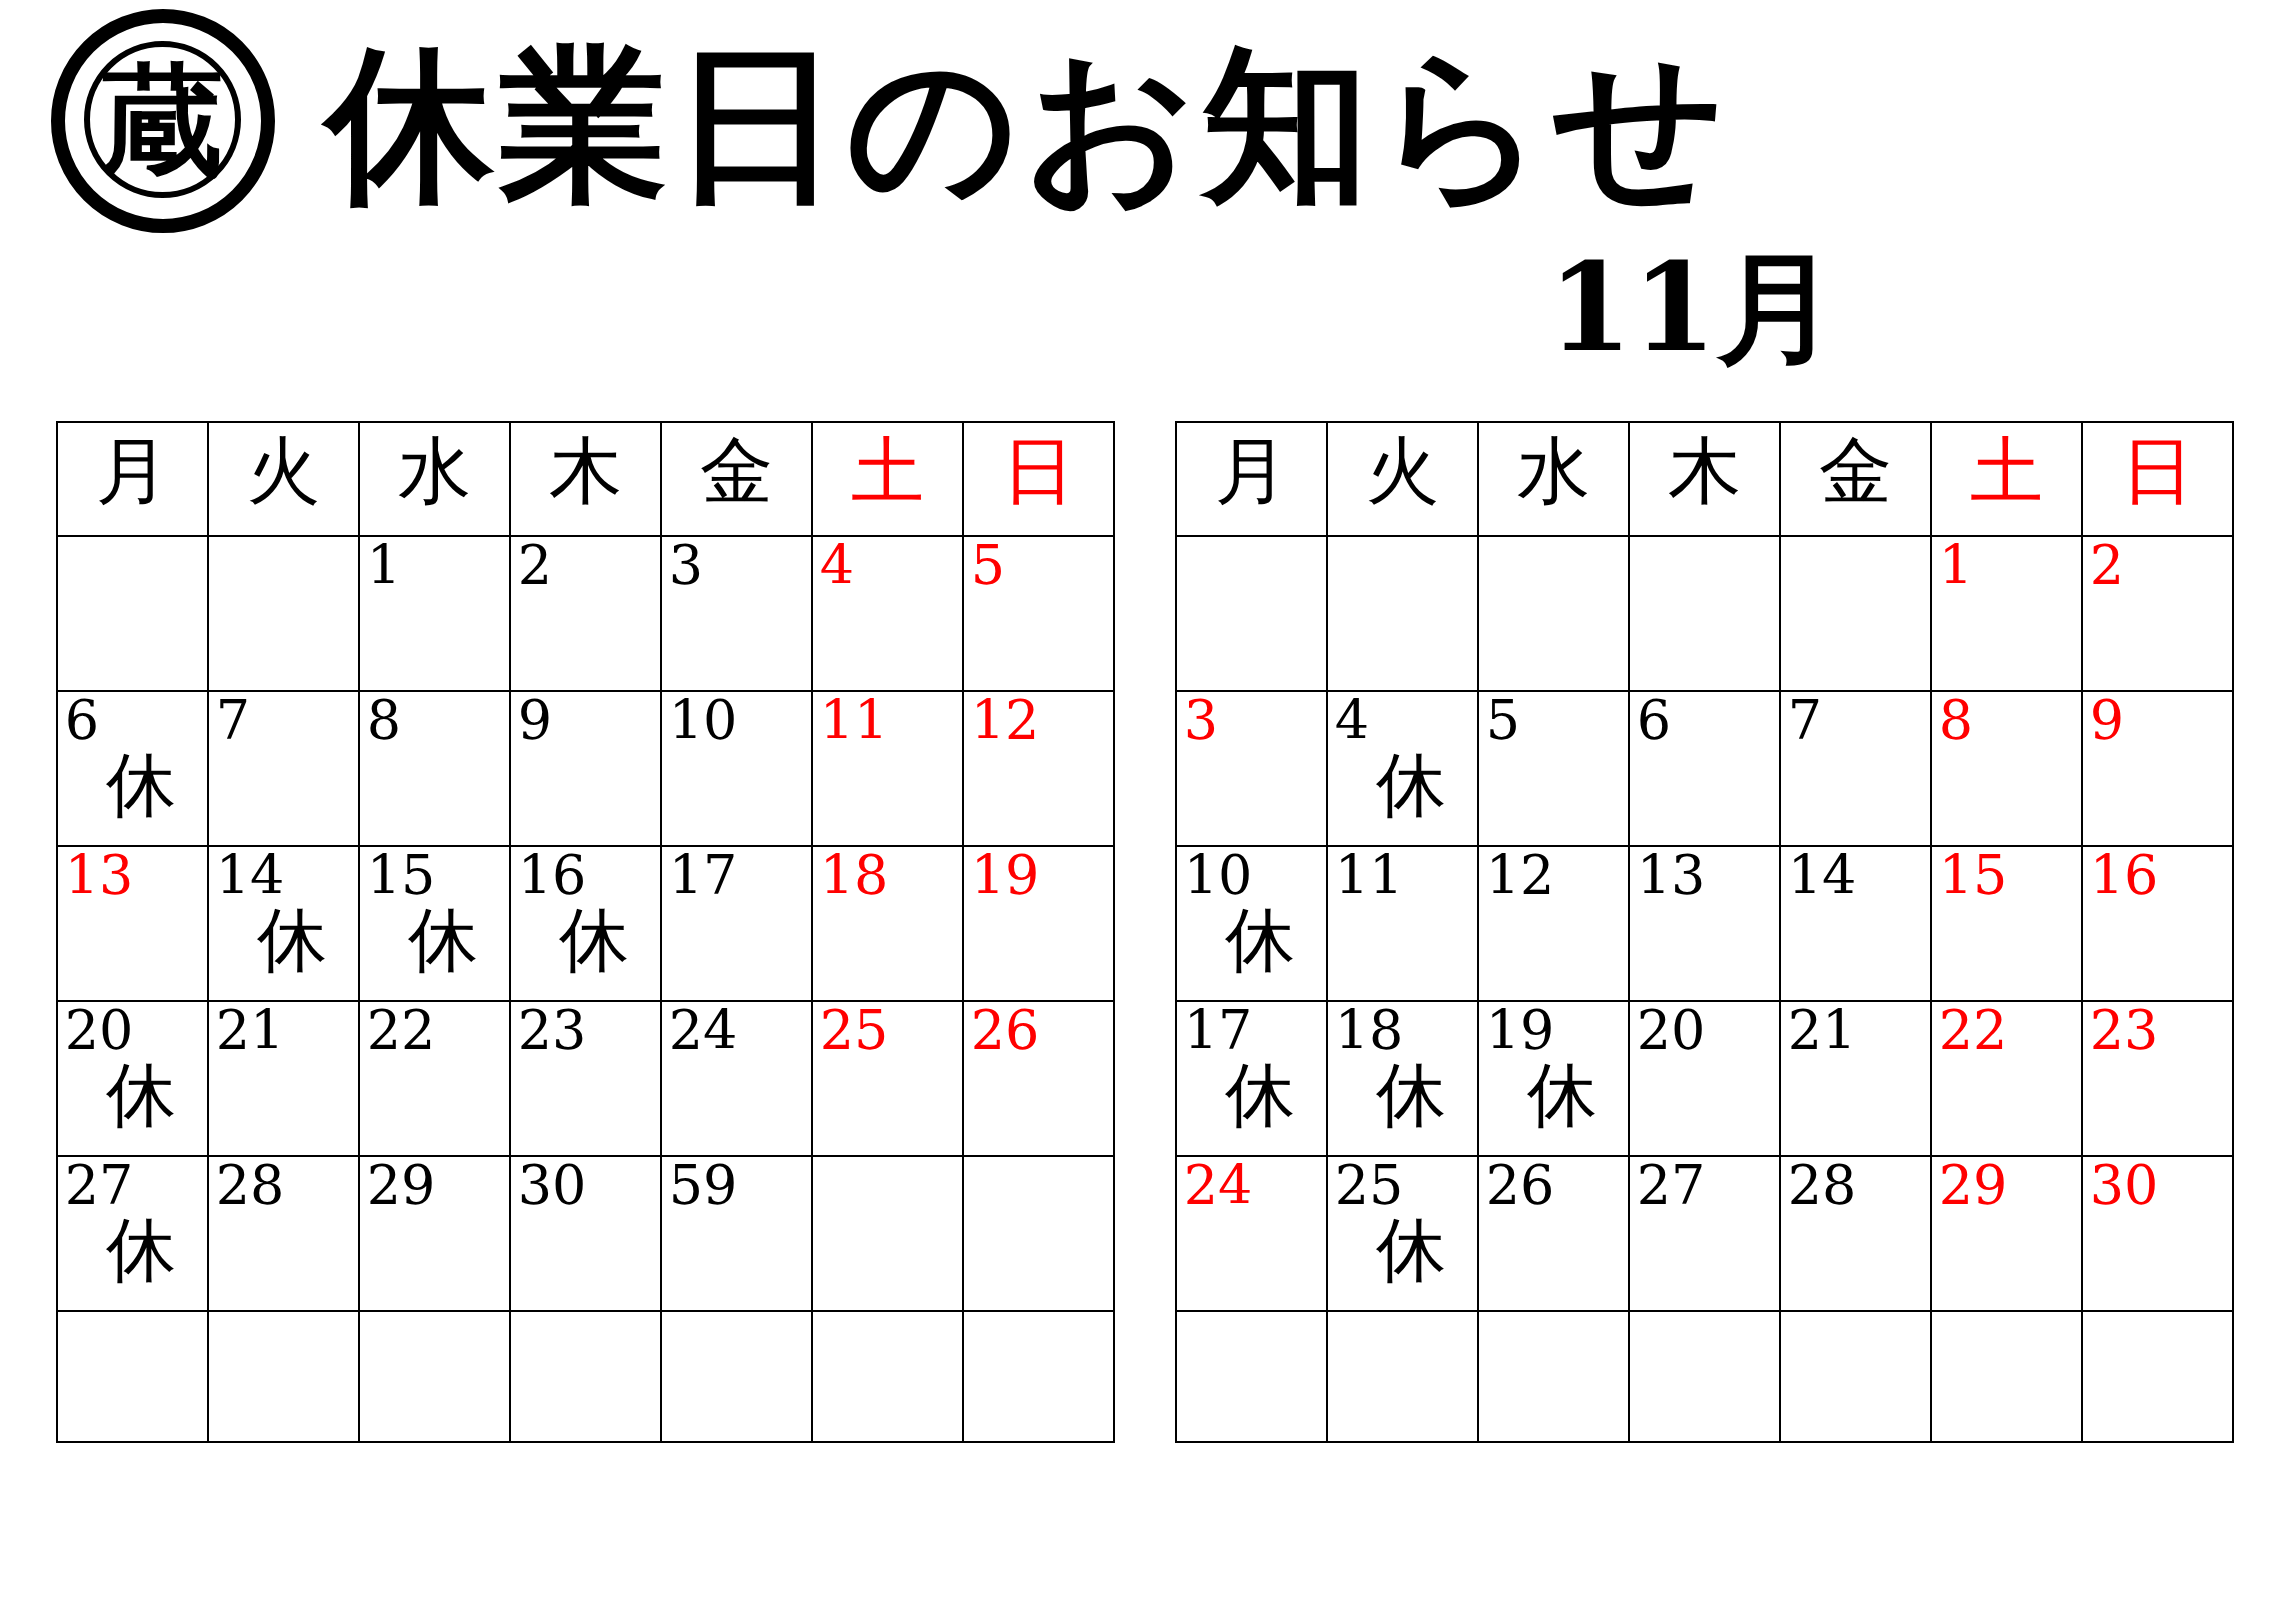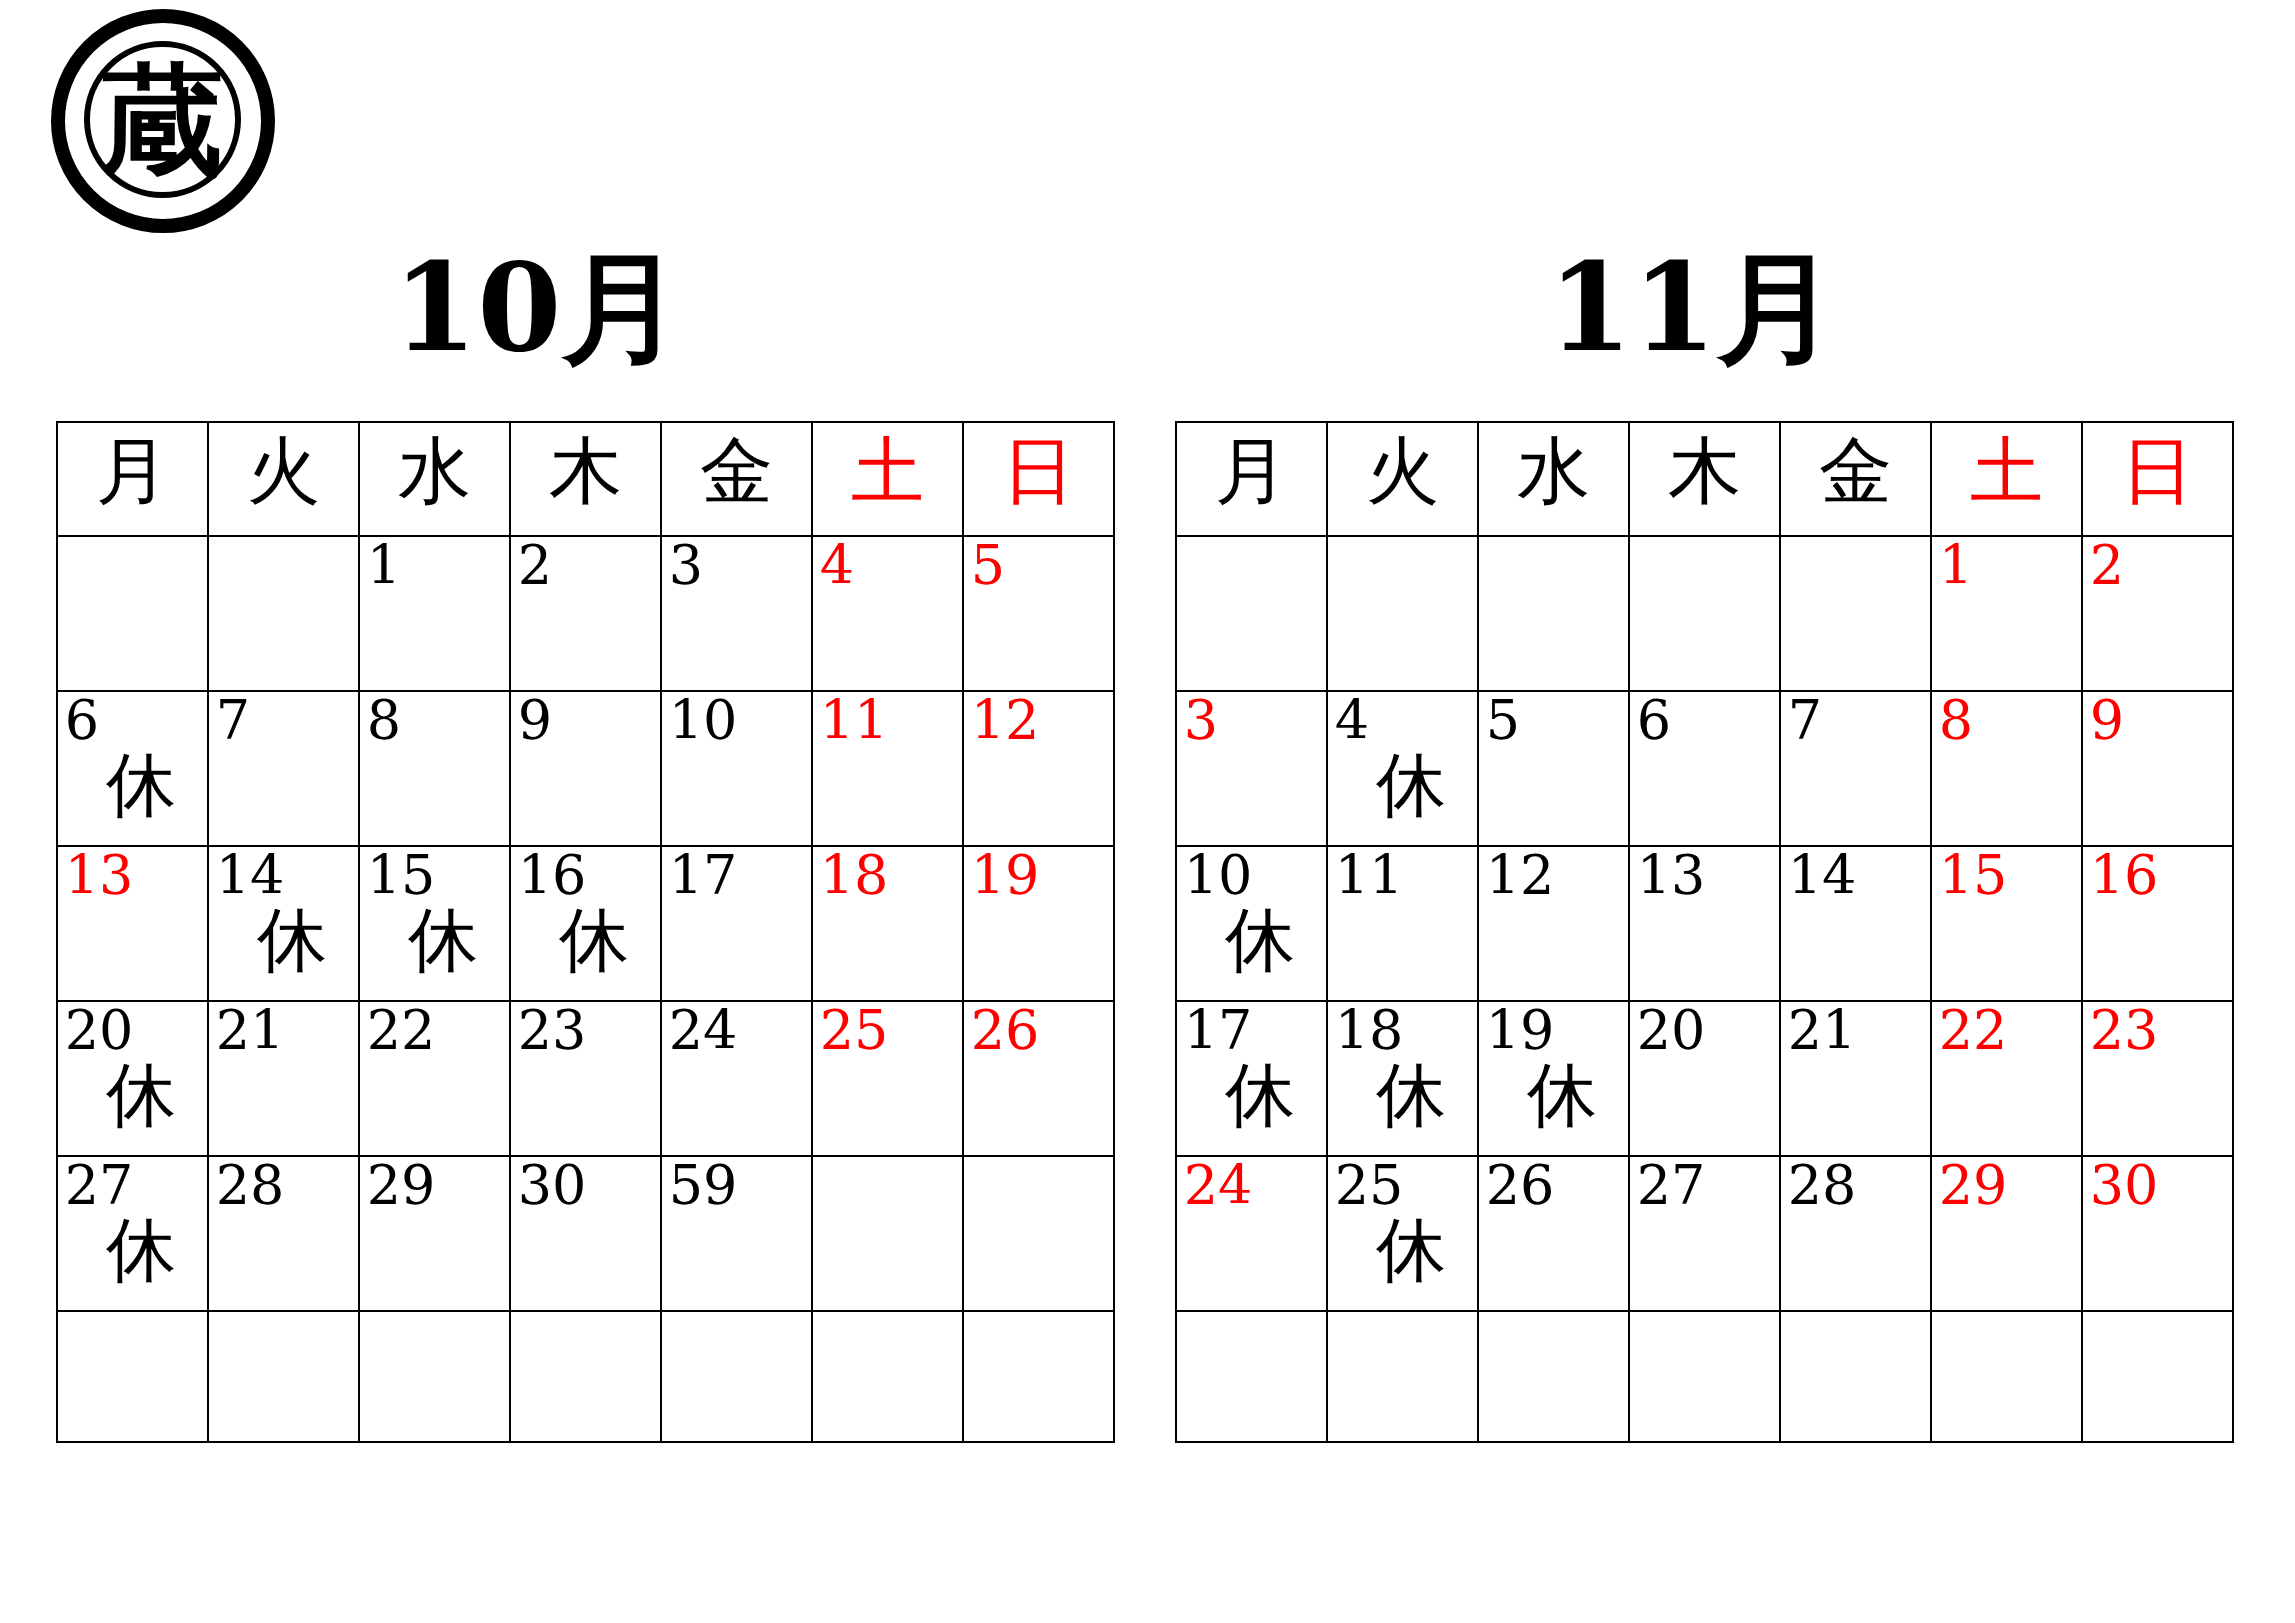--- a/index.html
+++ b/index.html
@@ -157,23 +157,23 @@
 <body>
 
 <div class="page">
 
   <div class="header">
     <div class="seal">
       <div class="seal-ring"></div>
       <div class="seal-inner"></div>
       <div class="seal-char">蔵</div>
     </div>
+    <div class="header-title">休業日のお知らせ</div>
   </div>
 
-  <div class="month-label" id="month-label-0">10月</div>
   <div class="month-label" id="month-label-1">11月</div>
 
   <div class="calendar" id="calendar-0">
       <table class="cal-table">
         <thead>
           <tr>
             <th class="dow">月</th>
             <th class="dow">火</th>
             <th class="dow">水</th>
             <th class="dow">木</th>

